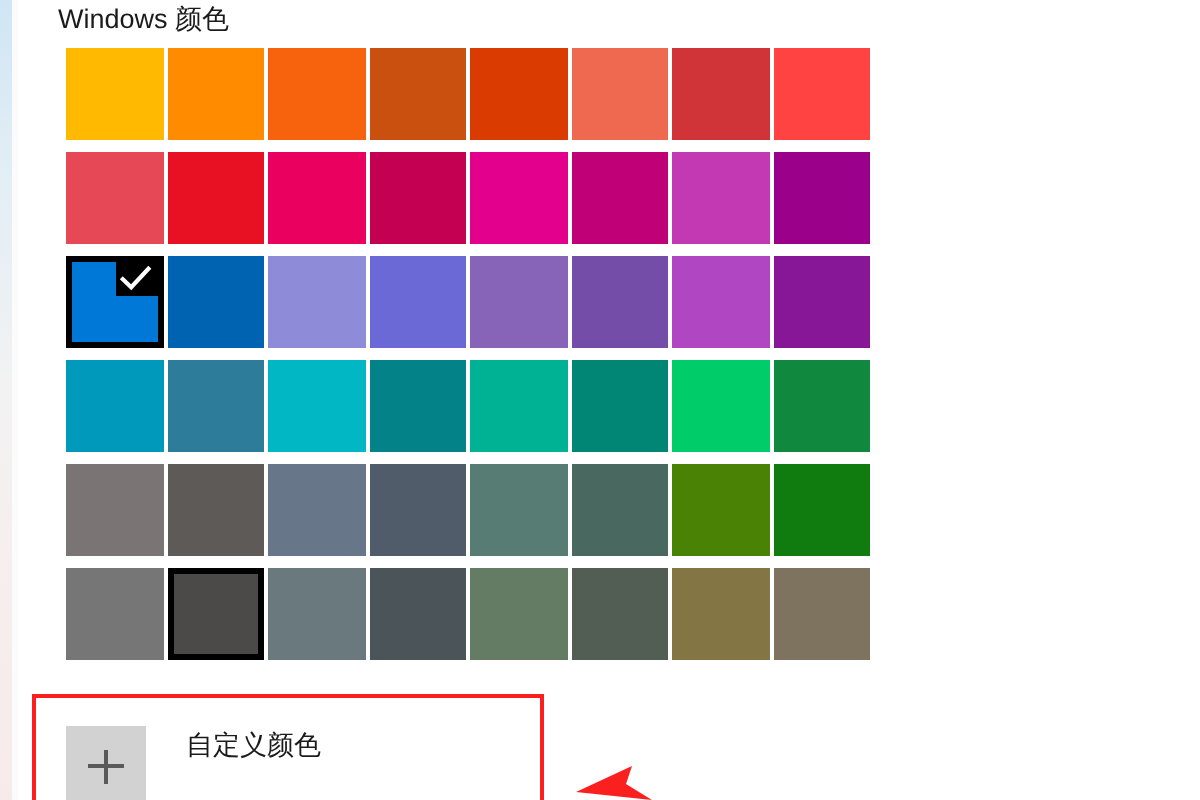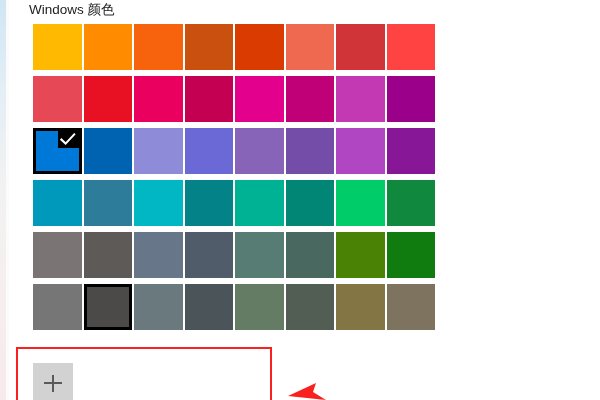--- a/index.html
+++ b/index.html
@@ -318,19 +318,20 @@
     <button class="swatch">
       <span class="fill" style="background: rgb(126, 115, 95);"></span>
     </button>
   </div>
 
 <div id="custom-section">
   <button id="custom-add-button">
     <span class="plus-v"></span>
     <span class="plus-h"></span>
   </button>
+  <div id="custom-label">自定义颜色</div>
 </div>
 
 <div id="annotation-box"></div>
 
 <svg id="annotation-arrow" viewBox="0 0 42 26">
   <path d="M2 20 L30 7 L27 16 L40 24 Z" fill="#fb2020"></path>
 </svg>
 
 </body></html>

